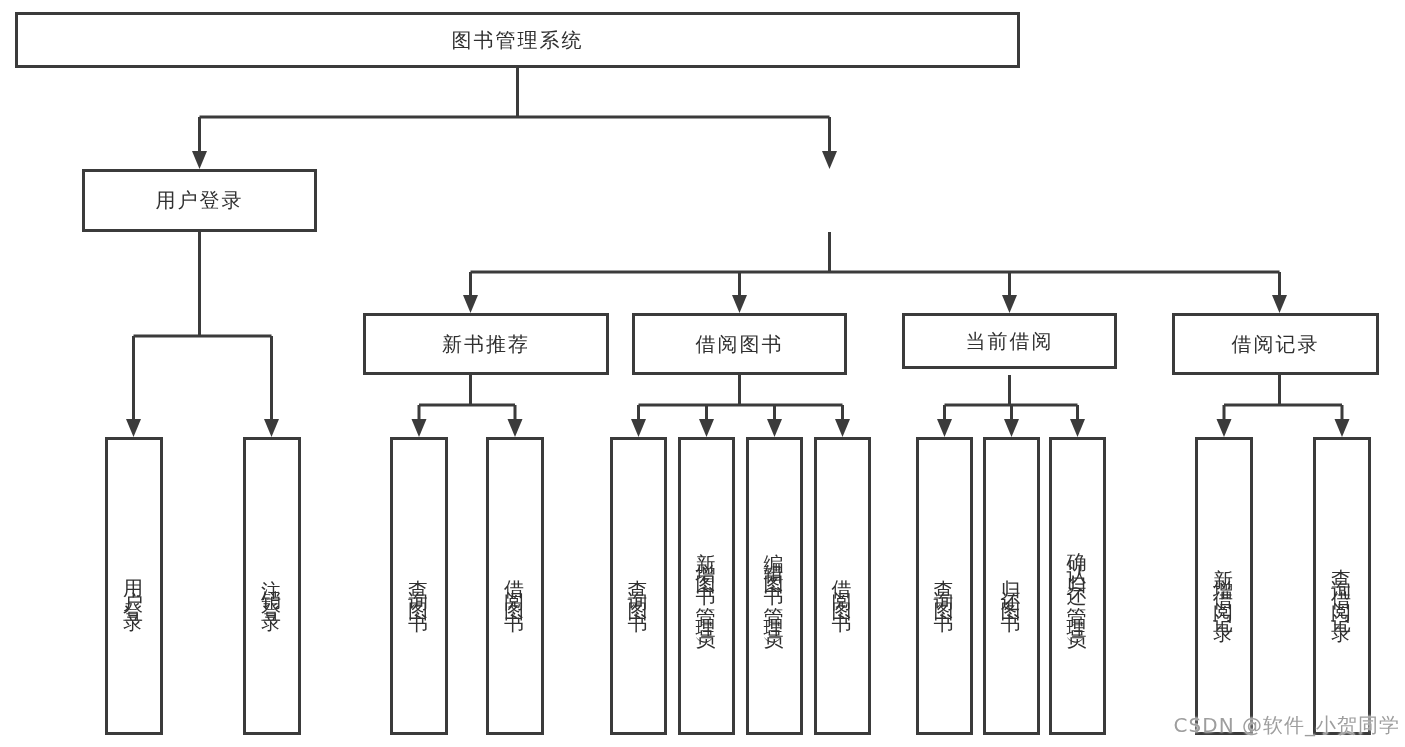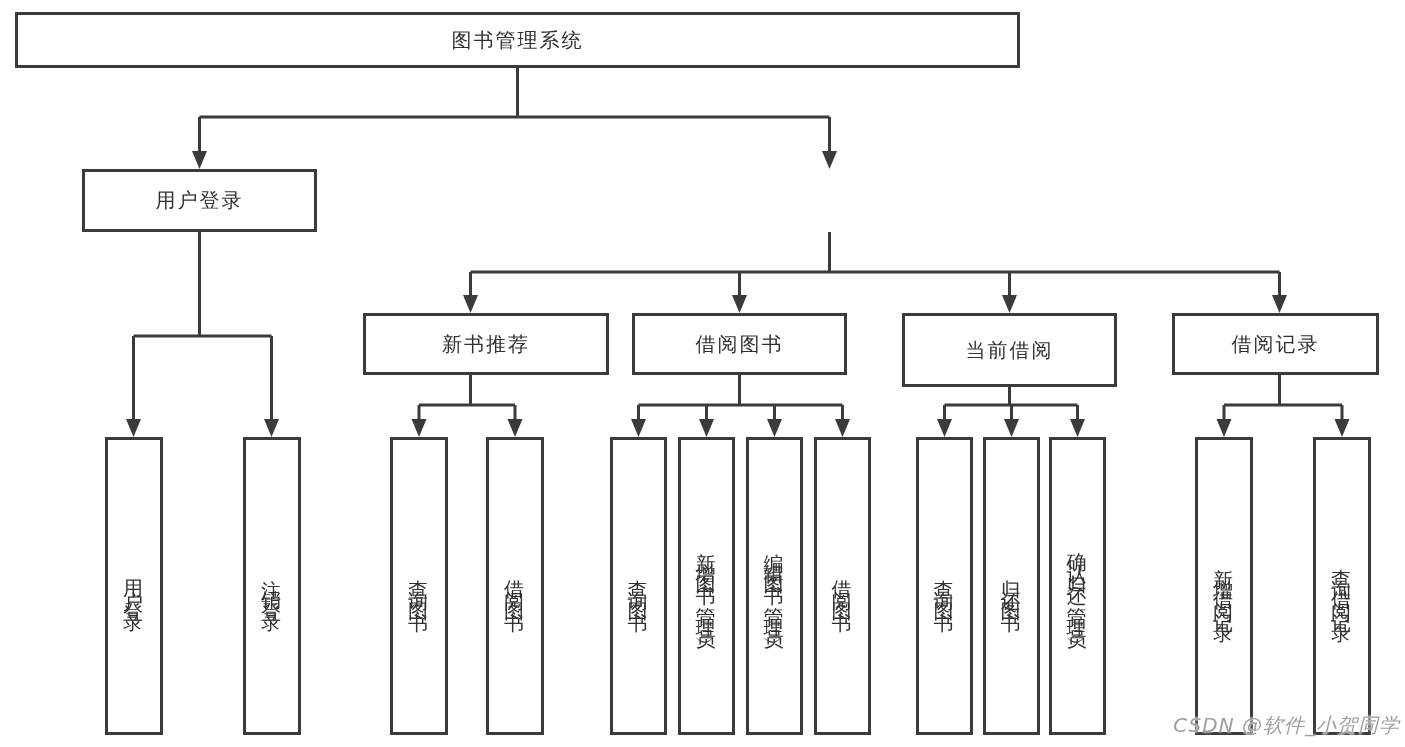--- a/index.html
+++ b/index.html
@@ -21,21 +21,20 @@
     writing-mode:vertical-rl;
     letter-spacing:11px;
     font-size:20px;
     white-space:nowrap;
   }
   .watermark{
     position:absolute;right:5px;top:712px;
     font-size:20px;color:#9e9e9e;letter-spacing:1px;
     text-shadow:0 0 3px #ffffff, 0 0 2px #ffffff;
     white-space:nowrap;
-    font-style:italic;
   }
 </style>
 </head>
 <body>
 
 <div class="canvas">
 
   <svg class="connectors" width="1405" height="747" viewBox="0 0 1405 747">
     <path fill="none" stroke="#3b3b3b" stroke-width="3" d="
       M517.5 68 V117
@@ -101,21 +100,21 @@
   <div class="node" style="left:82px;top:169px;width:235px;height:63px;">
     <span>用户登录</span>
   </div>
 
   <div class="node" style="left:363px;top:313px;width:246px;height:62px;">
     <span>新书推荐</span>
   </div>
   <div class="node" style="left:632px;top:313px;width:215px;height:62px;">
     <span>借阅图书</span>
   </div>
-  <div class="node" style="left:902px;top:313px;width:215px;height:74px;">
+  <div class="node" style="left:902px;top:313px;width:215px;height:56px;">
     <span>当前借阅</span>
   </div>
   <div class="node" style="left:1172px;top:313px;width:207px;height:62px;">
     <span>借阅记录</span>
   </div>
 
   <div class="node leaf" style="left:105px;top:437px;width:58px;height:298px;">
     <span>用户登录</span>
   </div>
   <div class="node leaf" style="left:243px;top:437px;width:58px;height:298px;">

